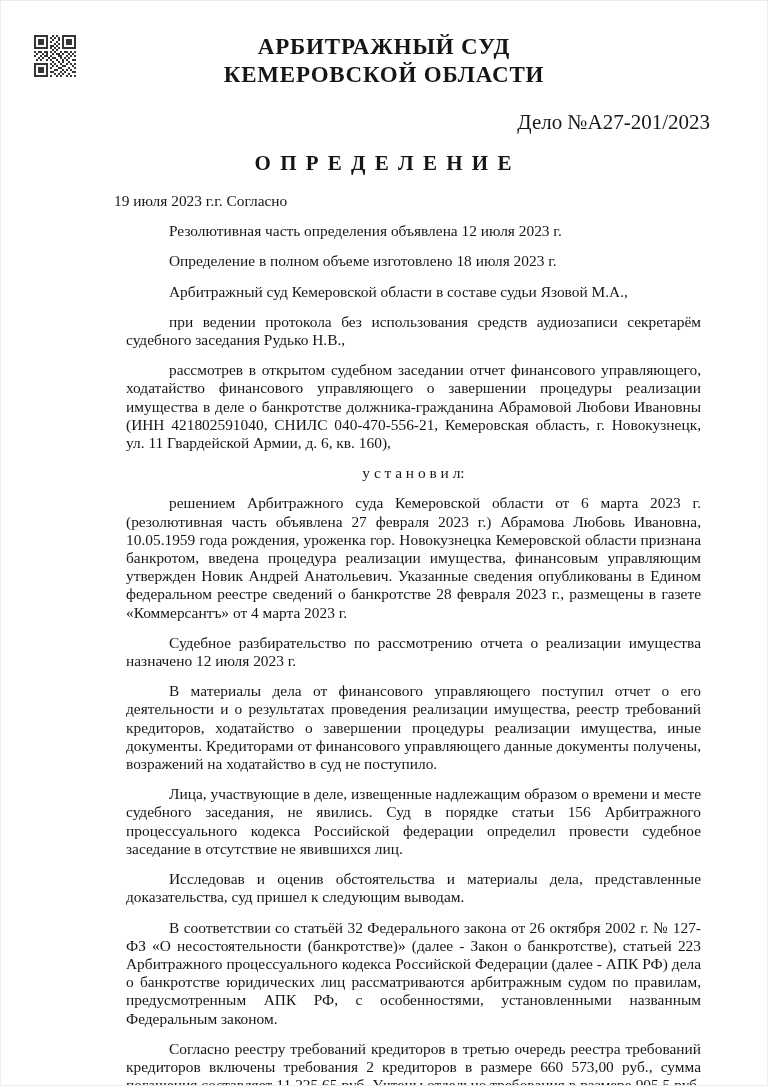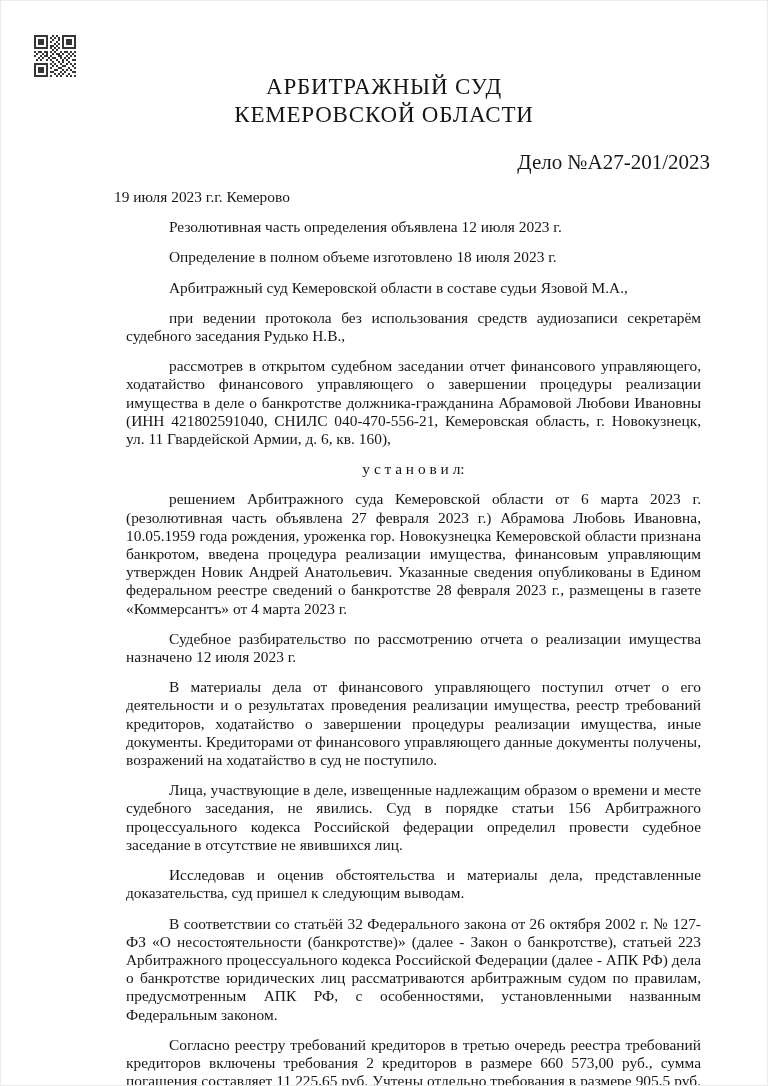--- a/index.html
+++ b/index.html
@@ -22,23 +22,23 @@
   }
   .qr {
     position: absolute;
     left: 33px;
     top: 34px;
     width: 42px;
     height: 42px;
   }
   .qr svg { width: 100%; height: 100%; display: block; opacity: 0.88; }
   .court-header {
-    padding-top: 72px;
+    padding-top: 32px;
     text-align: center;
-    font-weight: normal;
+    font-weight: bold;
     font-size: 23px;
     line-height: 28px;
     letter-spacing: 0.8px;
   }
   .case-number {
     margin-top: 24px;
     margin-right: 57px;
     text-align: right;
     font-size: 21px;
     line-height: 19px;
@@ -92,25 +92,26 @@
     </svg>
   </div>
 
   <header class="court-header">
     <div>АРБИТРАЖНЫЙ СУД</div>
     <div>КЕМЕРОВСКОЙ ОБЛАСТИ</div>
   </header>
 
   <div class="case-number">Дело №А27-201/2023</div>
 
+  <h1 class="doc-title">О П Р Е Д Е Л Е Н И Е</h1>
 
   <main class="content">
     <div class="date-row">
       <span>19 июля 2023 г.</span>
-      <span>г. Кемерово</span>
+      <span>г. Согласно</span>
     </div>
 
     <div>
         <p class="para">Резолютивная часть определения объявлена 12 июля 2023 г.</p>
         <p class="para">Определение в полном объеме изготовлено 18 июля 2023 г.</p>
         <p class="para">Арбитражный суд Кемеровской области в составе судьи Язовой М.А.,</p>
         <p class="para">при ведении протокола без использования средств аудиозаписи секретарём судебного заседания Рудько Н.В.,</p>
         <p class="para">рассмотрев в открытом судебном заседании отчет финансового управляющего, ходатайство финансового управляющего о завершении процедуры реализации имущества в деле о банкротстве должника-гражданина Абрамовой Любови Ивановны (ИНН 421802591040, СНИЛС 040-470-556-21, Кемеровская область, г. Новокузнецк, ул. 11 Гвардейской Армии, д. 6, кв. 160),</p>
       </div>
 

